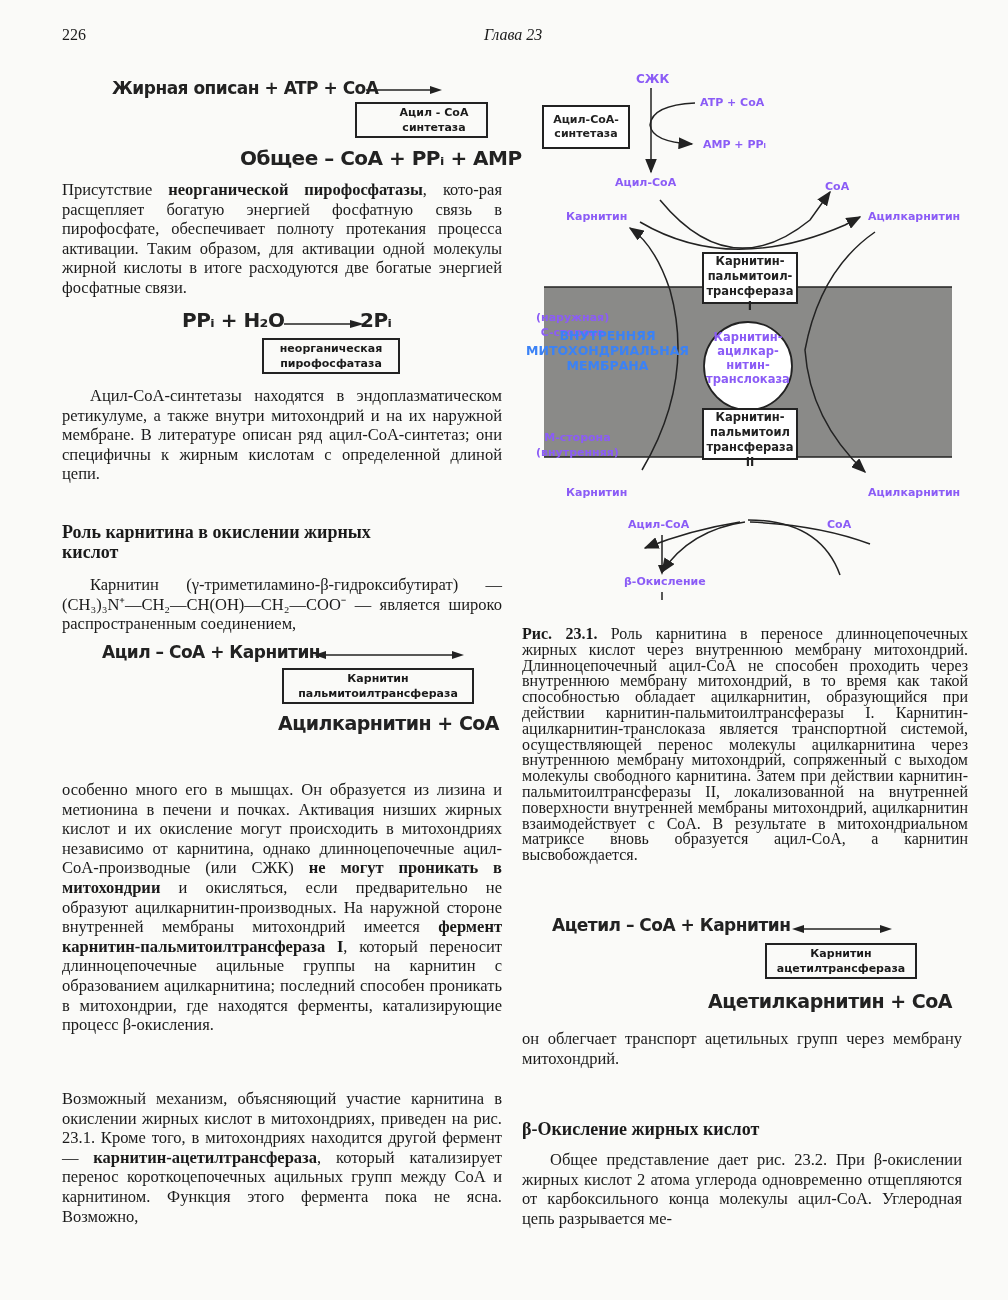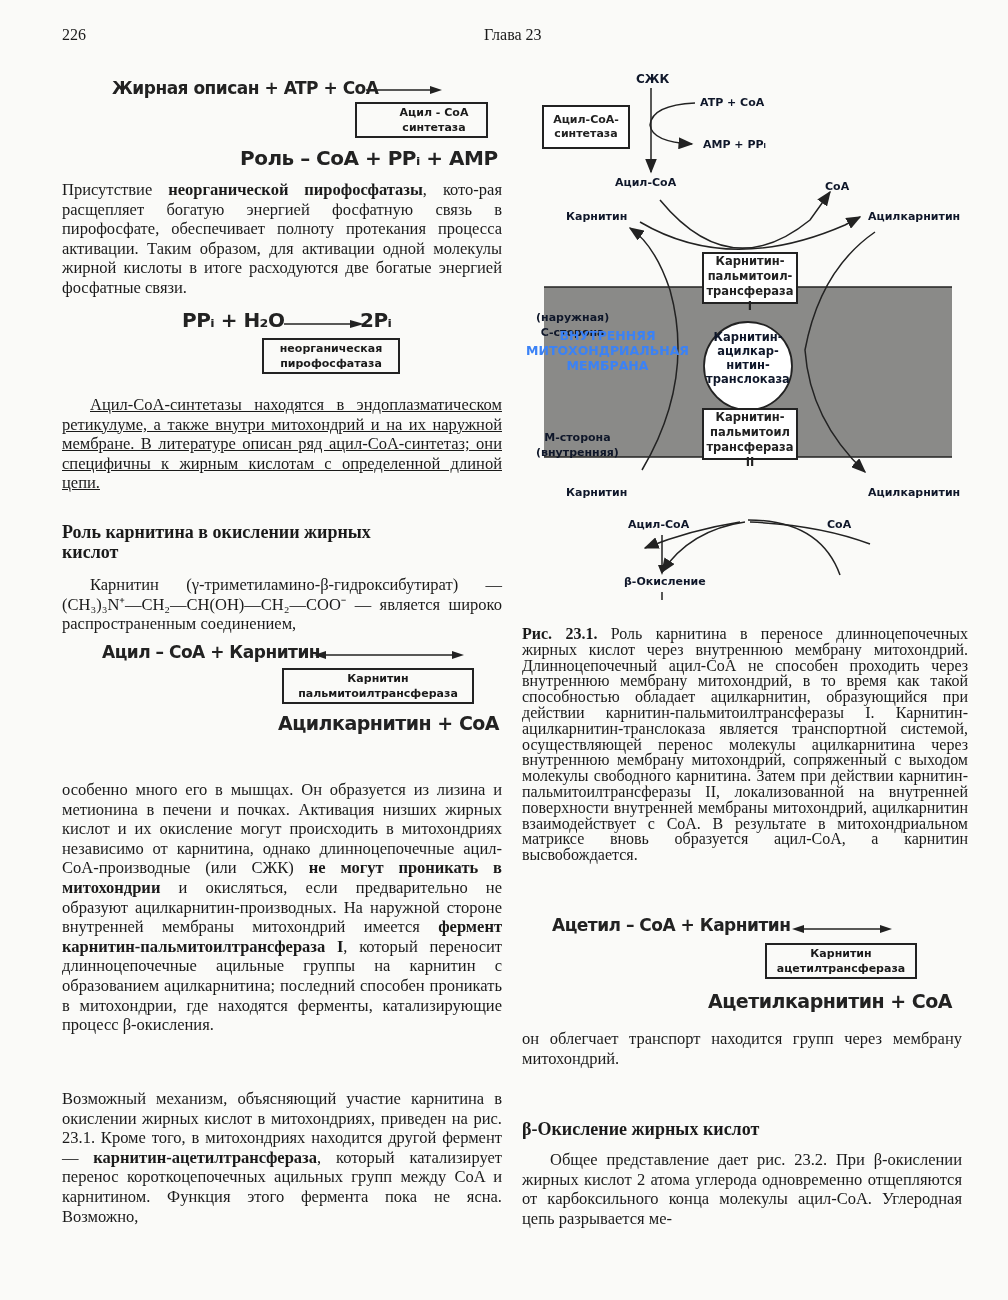--- a/index.html
+++ b/index.html
@@ -1,67 +1,67 @@
 <!DOCTYPE html>
 <html><head>
 <meta charset="utf-8">
 <style>
   html, body { margin: 0; padding: 0; }
   body { width: 1008px; height: 1300px; background: #fafaf8; position: relative; overflow: hidden;
          font-family: "Liberation Serif", serif; color: #1a1a1a; }
   .abs { position: absolute; }
   .page-num { left: 62px; top: 26px; font-size: 16px; }
-  .running-head { left: 484px; top: 26px; font-size: 16px; }
+  .running-head { left: 484px; top: 26px; font-size: 16px; font-style: italic; }
   .body-text { font-size: 16.5px; line-height: 19.6px; text-align: justify; }
   .col-left { left: 62px; width: 440px; }
   .col-right { left: 522px; width: 440px; }
   .indent { text-indent: 28px; }
   b { font-weight: bold; }
   .eq { font-family: "DejaVu Sans", sans-serif; font-weight: bold; color: #222; letter-spacing: -0.5px; }
   .enzyme-box { border: 2px solid #222; font-family: "DejaVu Sans", sans-serif; font-weight: bold;
                 font-size: 11px; text-align: center; line-height: 15px; padding: 1px 4px; background: #fafaf8; }
   .section-head { font-weight: bold; font-size: 18px; line-height: 20px; }
   .caption { font-size: 16px; line-height: 15.8px; text-align: justify; }
-  .fig-label { font-family: "DejaVu Sans", sans-serif; font-size: 11px; font-weight: bold; color: #0f172a; }
+  .fig-label { font-family: "DejaVu Sans", sans-serif; font-size: 11px; font-weight: bold; color: #8b5cf6; }
   .fig-box { border: 2px solid #222; background: #fff; font-family: "DejaVu Sans", sans-serif; font-size: 11.5px;
              text-align: center; line-height: 15px; font-weight: bold; color: #222; }
 </style>
 </head>
 <body>
 
 <div class="abs page-num">226</div>
 <div class="abs running-head">Глава 23</div>
 
 <div class="abs eq" style="left:112px; top:78px; font-size:17px;">Жирная описан + ATP + CoA</div>
 <svg class="abs" style="left:366px; top:84px;" width="76" height="12">
   <line x1="0" y1="6" x2="68" y2="6" stroke="#222" stroke-width="1.6"></line>
   <polygon points="76,6 64,2 64,10" fill="#222"></polygon>
 </svg>
 <div class="abs enzyme-box" style="left:355px; top:102px; width:96px;padding-left:29px;">
   <div>Ацил - CoA</div>
   <div>синтетаза</div>
 </div>
-<div class="abs eq" style="left:240px; top:146px; font-size:20px;">Роль – CoA + PPᵢ + AMP</div>
+<div class="abs eq" style="left:240px; top:146px; font-size:20px;">Общее – CoA + PPᵢ + AMP</div>
 
 <div class="abs body-text col-left" style="top:180px;">
   <span class="indent" style="display:inline-block; width:0;"></span><span style="padding-left:0;">Присутствие </span><b>неорганической пирофосфатазы</b><span>, кото-рая расщепляет богатую энергией фосфатную связь в пирофосфате, обеспечивает полноту протекания процесса активации. Таким образом, для активации одной молекулы жирной кислоты в итоге расходуются две богатые энергией фосфатные связи.</span>
 </div>
 
 <div class="abs eq" style="left:182px; top:308px; font-size:20px;">PPᵢ + H₂O</div>
 <svg class="abs" style="left:284px; top:318px;" width="80" height="12">
   <line x1="0" y1="6" x2="70" y2="6" stroke="#222" stroke-width="1.6"></line>
   <polygon points="80,6 66,2 66,10" fill="#222"></polygon>
 </svg>
 <div class="abs eq" style="left:360px; top:308px; font-size:20px;">2Pᵢ</div>
 <div class="abs enzyme-box" style="left:262px; top:338px; width:126px;">
   <div>неорганическая</div>
   <div>пирофосфатаза</div>
 </div>
 
-<div class="abs body-text col-left indent" style="top:395px;text-decoration:underline;">Ацил-СоА-синтетазы находятся в эндоплазматическом ретикулуме, а также внутри митохондрий и на их наружной мембране. В литературе описан ряд ацил-СоА-синтетаз; они специфичны к жирным кислотам с определенной длиной цепи.</div>
+<div class="abs body-text col-left indent" style="top:386px;">Ацил-СоА-синтетазы находятся в эндоплазматическом ретикулуме, а также внутри митохондрий и на их наружной мембране. В литературе описан ряд ацил-СоА-синтетаз; они специфичны к жирным кислотам с определенной длиной цепи.</div>
 
 <div class="abs section-head col-left" style="top:522px; width:360px;">Роль карнитина в окислении жирных кислот</div>
 
 <div class="abs body-text col-left indent" style="top:575px;">Карнитин (γ-триметиламино-β-гидроксибутират) — (CH₃)₃N⁺—CH₂—CH(OH)—CH₂—COO⁻ — является широко распространенным соединением,</div>
 
 <div class="abs eq" style="left:102px; top:642px; font-size:17px;">Ацил – CoA + Карнитин</div>
 <svg class="abs" style="left:314px; top:649px;" width="150" height="12">
   <line x1="8" y1="6" x2="142" y2="6" stroke="#222" stroke-width="1.6"></line>
   <polygon points="0,6 12,2 12,10" fill="#222"></polygon>
   <polygon points="150,6 138,2 138,10" fill="#222"></polygon>
@@ -173,15 +173,15 @@
   <line x1="8" y1="6" x2="92" y2="6" stroke="#222" stroke-width="1.6"></line>
   <polygon points="0,6 12,2 12,10" fill="#222"></polygon>
   <polygon points="100,6 88,2 88,10" fill="#222"></polygon>
 </svg>
 <div class="abs enzyme-box" style="left:765px; top:943px; width:140px;">
   <div>Карнитин</div>
   <div>ацетилтрансфераза</div>
 </div>
 <div class="abs eq" style="left:708px; top:990px; font-size:19px;">Ацетилкарнитин + CoA</div>
 
-<div class="abs body-text col-right" style="top:1029px;">он облегчает транспорт находится групп через мембрану митохондрий.</div>
+<div class="abs body-text col-right" style="top:1029px;">он облегчает транспорт ацетильных групп через мембрану митохондрий.</div>
 <div class="abs section-head col-right" style="top:1119px;">β-Окисление жирных кислот</div>
 <div class="abs body-text col-right indent" style="top:1150px;">Общее представление дает рис. 23.2. При β-окислении жирных кислот 2 атома углерода одновременно отщепляются от карбоксильного конца молекулы ацил-СоА. Углеродная цепь разрывается ме-</div>
 
 </body></html>

